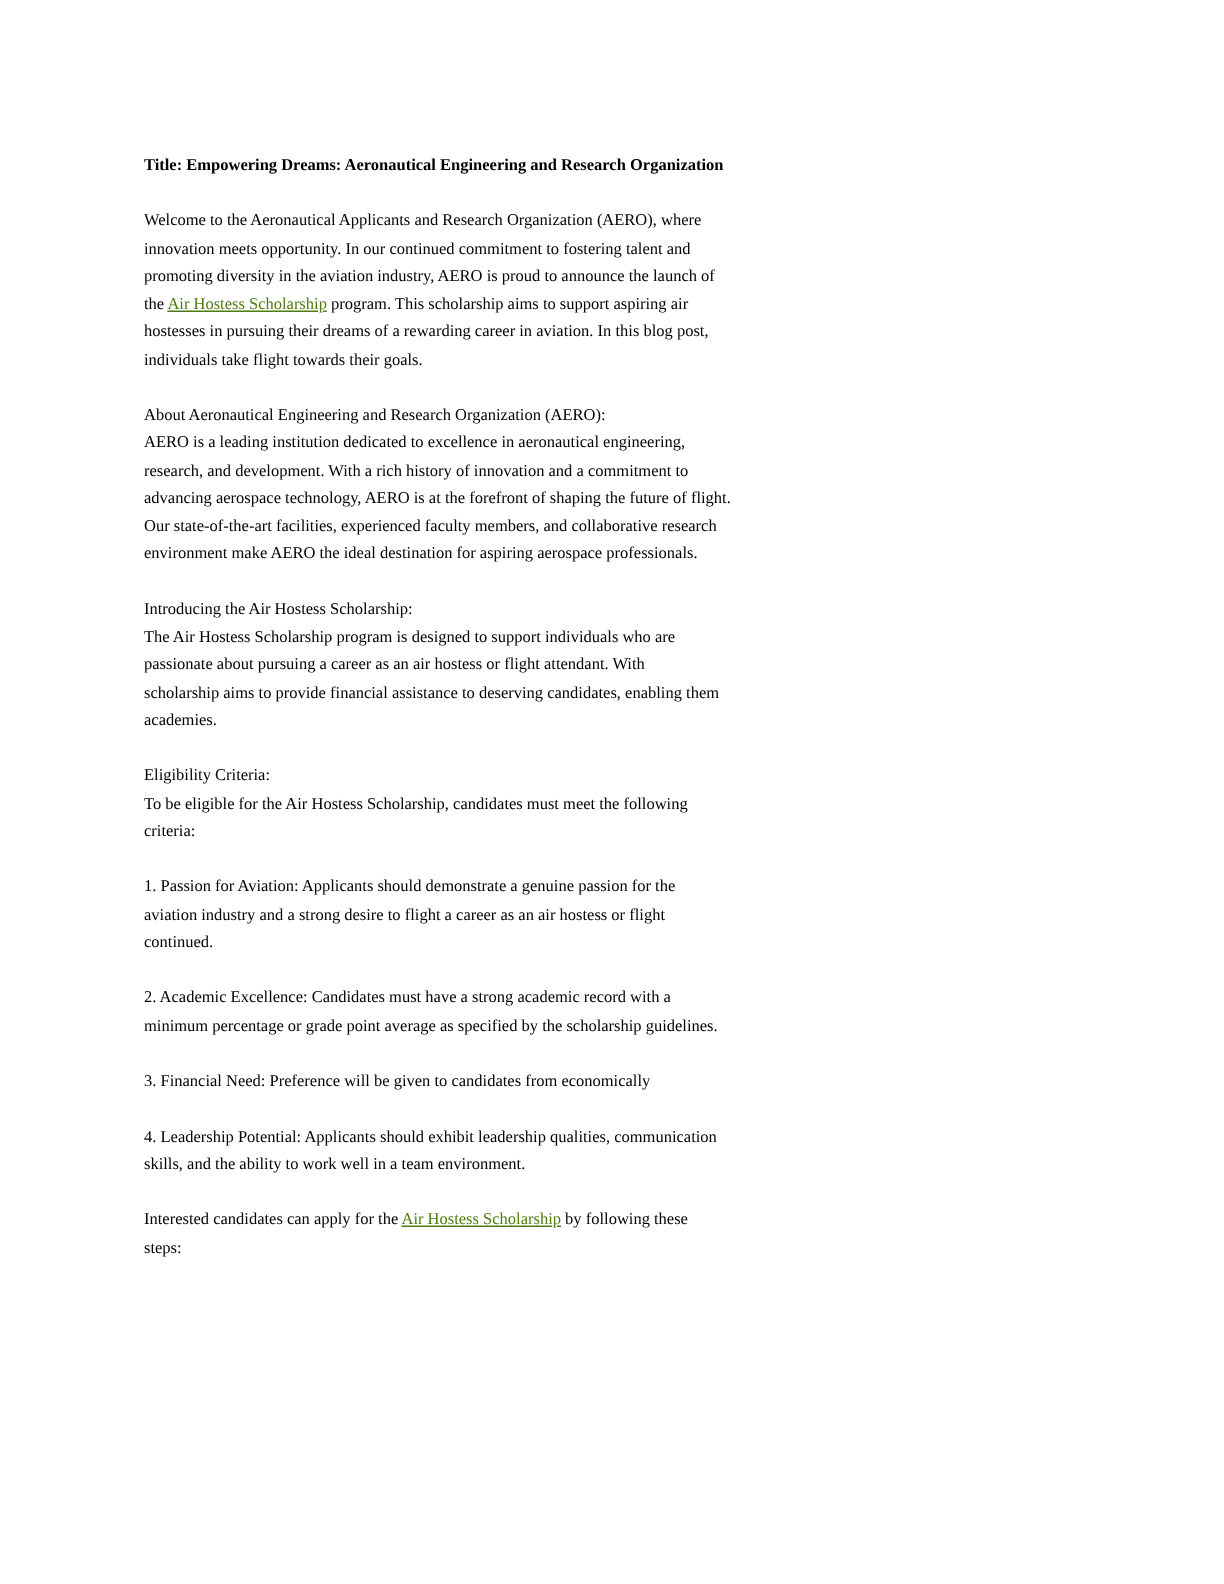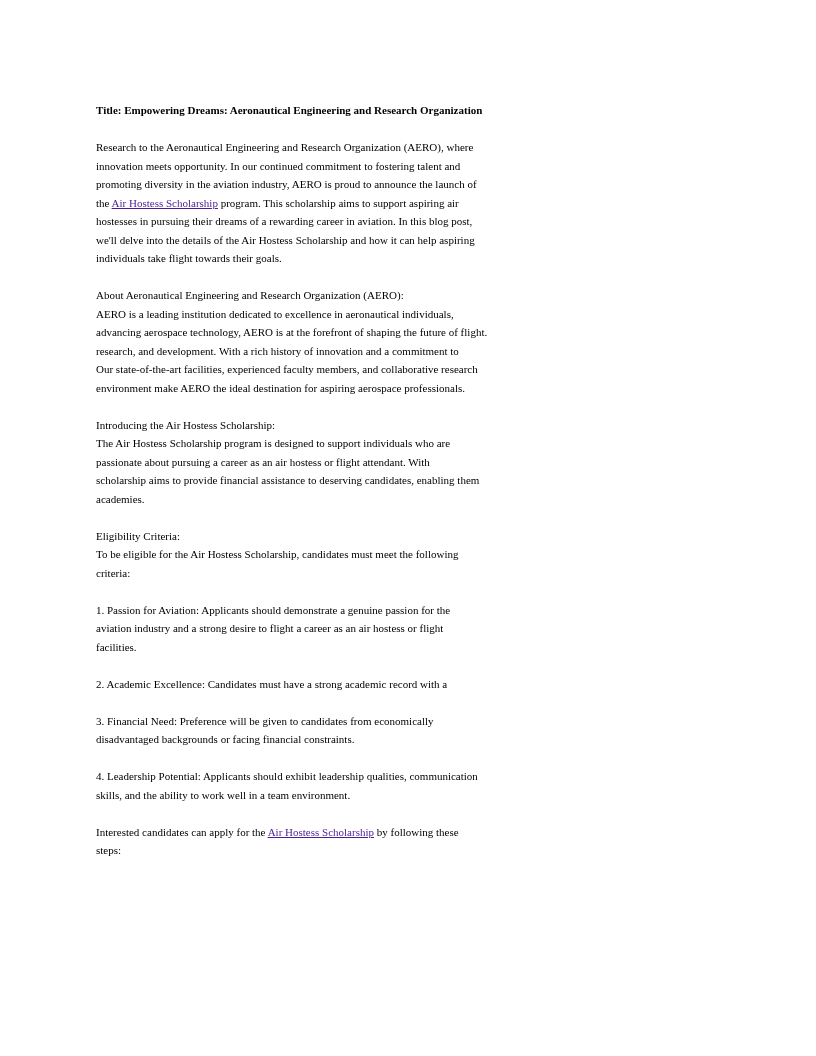--- a/index.html
+++ b/index.html
@@ -5,50 +5,49 @@
   html, body { margin: 0; padding: 0; background: #ffffff; }
   body { width: 816px; height: 1056px; position: relative; overflow: hidden; }
   .page {
     position: absolute; left: 96px; top: 101px; width: 640px;
     font-family: Liberation Serif, serif;
     font-size: 11px; line-height: 18.5px; color: #000000;
   }
   .line { white-space: nowrap; display: block; }
   .title { font-weight: bold; }
   .gap { display: block; height: 18.5px; }
-  a.link { color: #4c1d95; text-decoration: underline; }
+  a.link { color: #4d7c0f; text-decoration: underline; }
 </style>
 </head>
 <body>
 
 <div class="page">
 
   <div>
     <span class="line title">Title: Empowering Dreams: Aeronautical Engineering and Research Organization</span>
   </div>
 
   <span class="gap"></span>
 
   <div>
-    <span class="line">Research to the Aeronautical Engineering and Research Organization (AERO), where</span>
+    <span class="line">Welcome to the Aeronautical Applicants and Research Organization (AERO), where</span>
     <span class="line">innovation meets opportunity. In our continued commitment to fostering talent and</span>
     <span class="line">promoting diversity in the aviation industry, AERO is proud to announce the launch of</span>
     <span class="line"><span>the </span><a class="link" href="#">Air Hostess Scholarship</a><span> program. This scholarship aims to support aspiring air</span></span>
     <span class="line">hostesses in pursuing their dreams of a rewarding career in aviation. In this blog post,</span>
-    <span class="line">we'll delve into the details of the Air Hostess Scholarship and how it can help aspiring</span>
     <span class="line">individuals take flight towards their goals.</span>
   </div>
 
   <span class="gap"></span>
 
   <div>
     <span class="line">About Aeronautical Engineering and Research Organization (AERO):</span>
-    <span class="line">AERO is a leading institution dedicated to excellence in aeronautical individuals,</span>
+    <span class="line">AERO is a leading institution dedicated to excellence in aeronautical engineering,</span>
+    <span class="line">research, and development. With a rich history of innovation and a commitment to</span>
     <span class="line">advancing aerospace technology, AERO is at the forefront of shaping the future of flight.</span>
-    <span class="line">research, and development. With a rich history of innovation and a commitment to</span>
     <span class="line">Our state-of-the-art facilities, experienced faculty members, and collaborative research</span>
     <span class="line">environment make AERO the ideal destination for aspiring aerospace professionals.</span>
   </div>
 
   <span class="gap"></span>
 
   <div>
     <span class="line">Introducing the Air Hostess Scholarship:</span>
     <span class="line">The Air Hostess Scholarship program is designed to support individuals who are</span>
     <span class="line">passionate about pursuing a career as an air hostess or flight attendant. With</span>
@@ -61,34 +60,34 @@
   <div>
     <span class="line">Eligibility Criteria:</span>
     <span class="line">To be eligible for the Air Hostess Scholarship, candidates must meet the following</span>
     <span class="line">criteria:</span>
 
     <span class="gap"></span>
 
     <div>
       <span class="line">1. Passion for Aviation: Applicants should demonstrate a genuine passion for the</span>
       <span class="line">aviation industry and a strong desire to flight a career as an air hostess or flight</span>
-      <span class="line">facilities.</span>
+      <span class="line">continued.</span>
     </div>
 
     <span class="gap"></span>
 
     <div>
       <span class="line">2. Academic Excellence: Candidates must have a strong academic record with a</span>
+      <span class="line">minimum percentage or grade point average as specified by the scholarship guidelines.</span>
     </div>
 
     <span class="gap"></span>
 
     <div>
       <span class="line">3. Financial Need: Preference will be given to candidates from economically</span>
-      <span class="line">disadvantaged backgrounds or facing financial constraints.</span>
     </div>
 
     <span class="gap"></span>
 
     <div>
       <span class="line">4. Leadership Potential: Applicants should exhibit leadership qualities, communication</span>
       <span class="line">skills, and the ability to work well in a team environment.</span>
     </div>
   </div>
 

